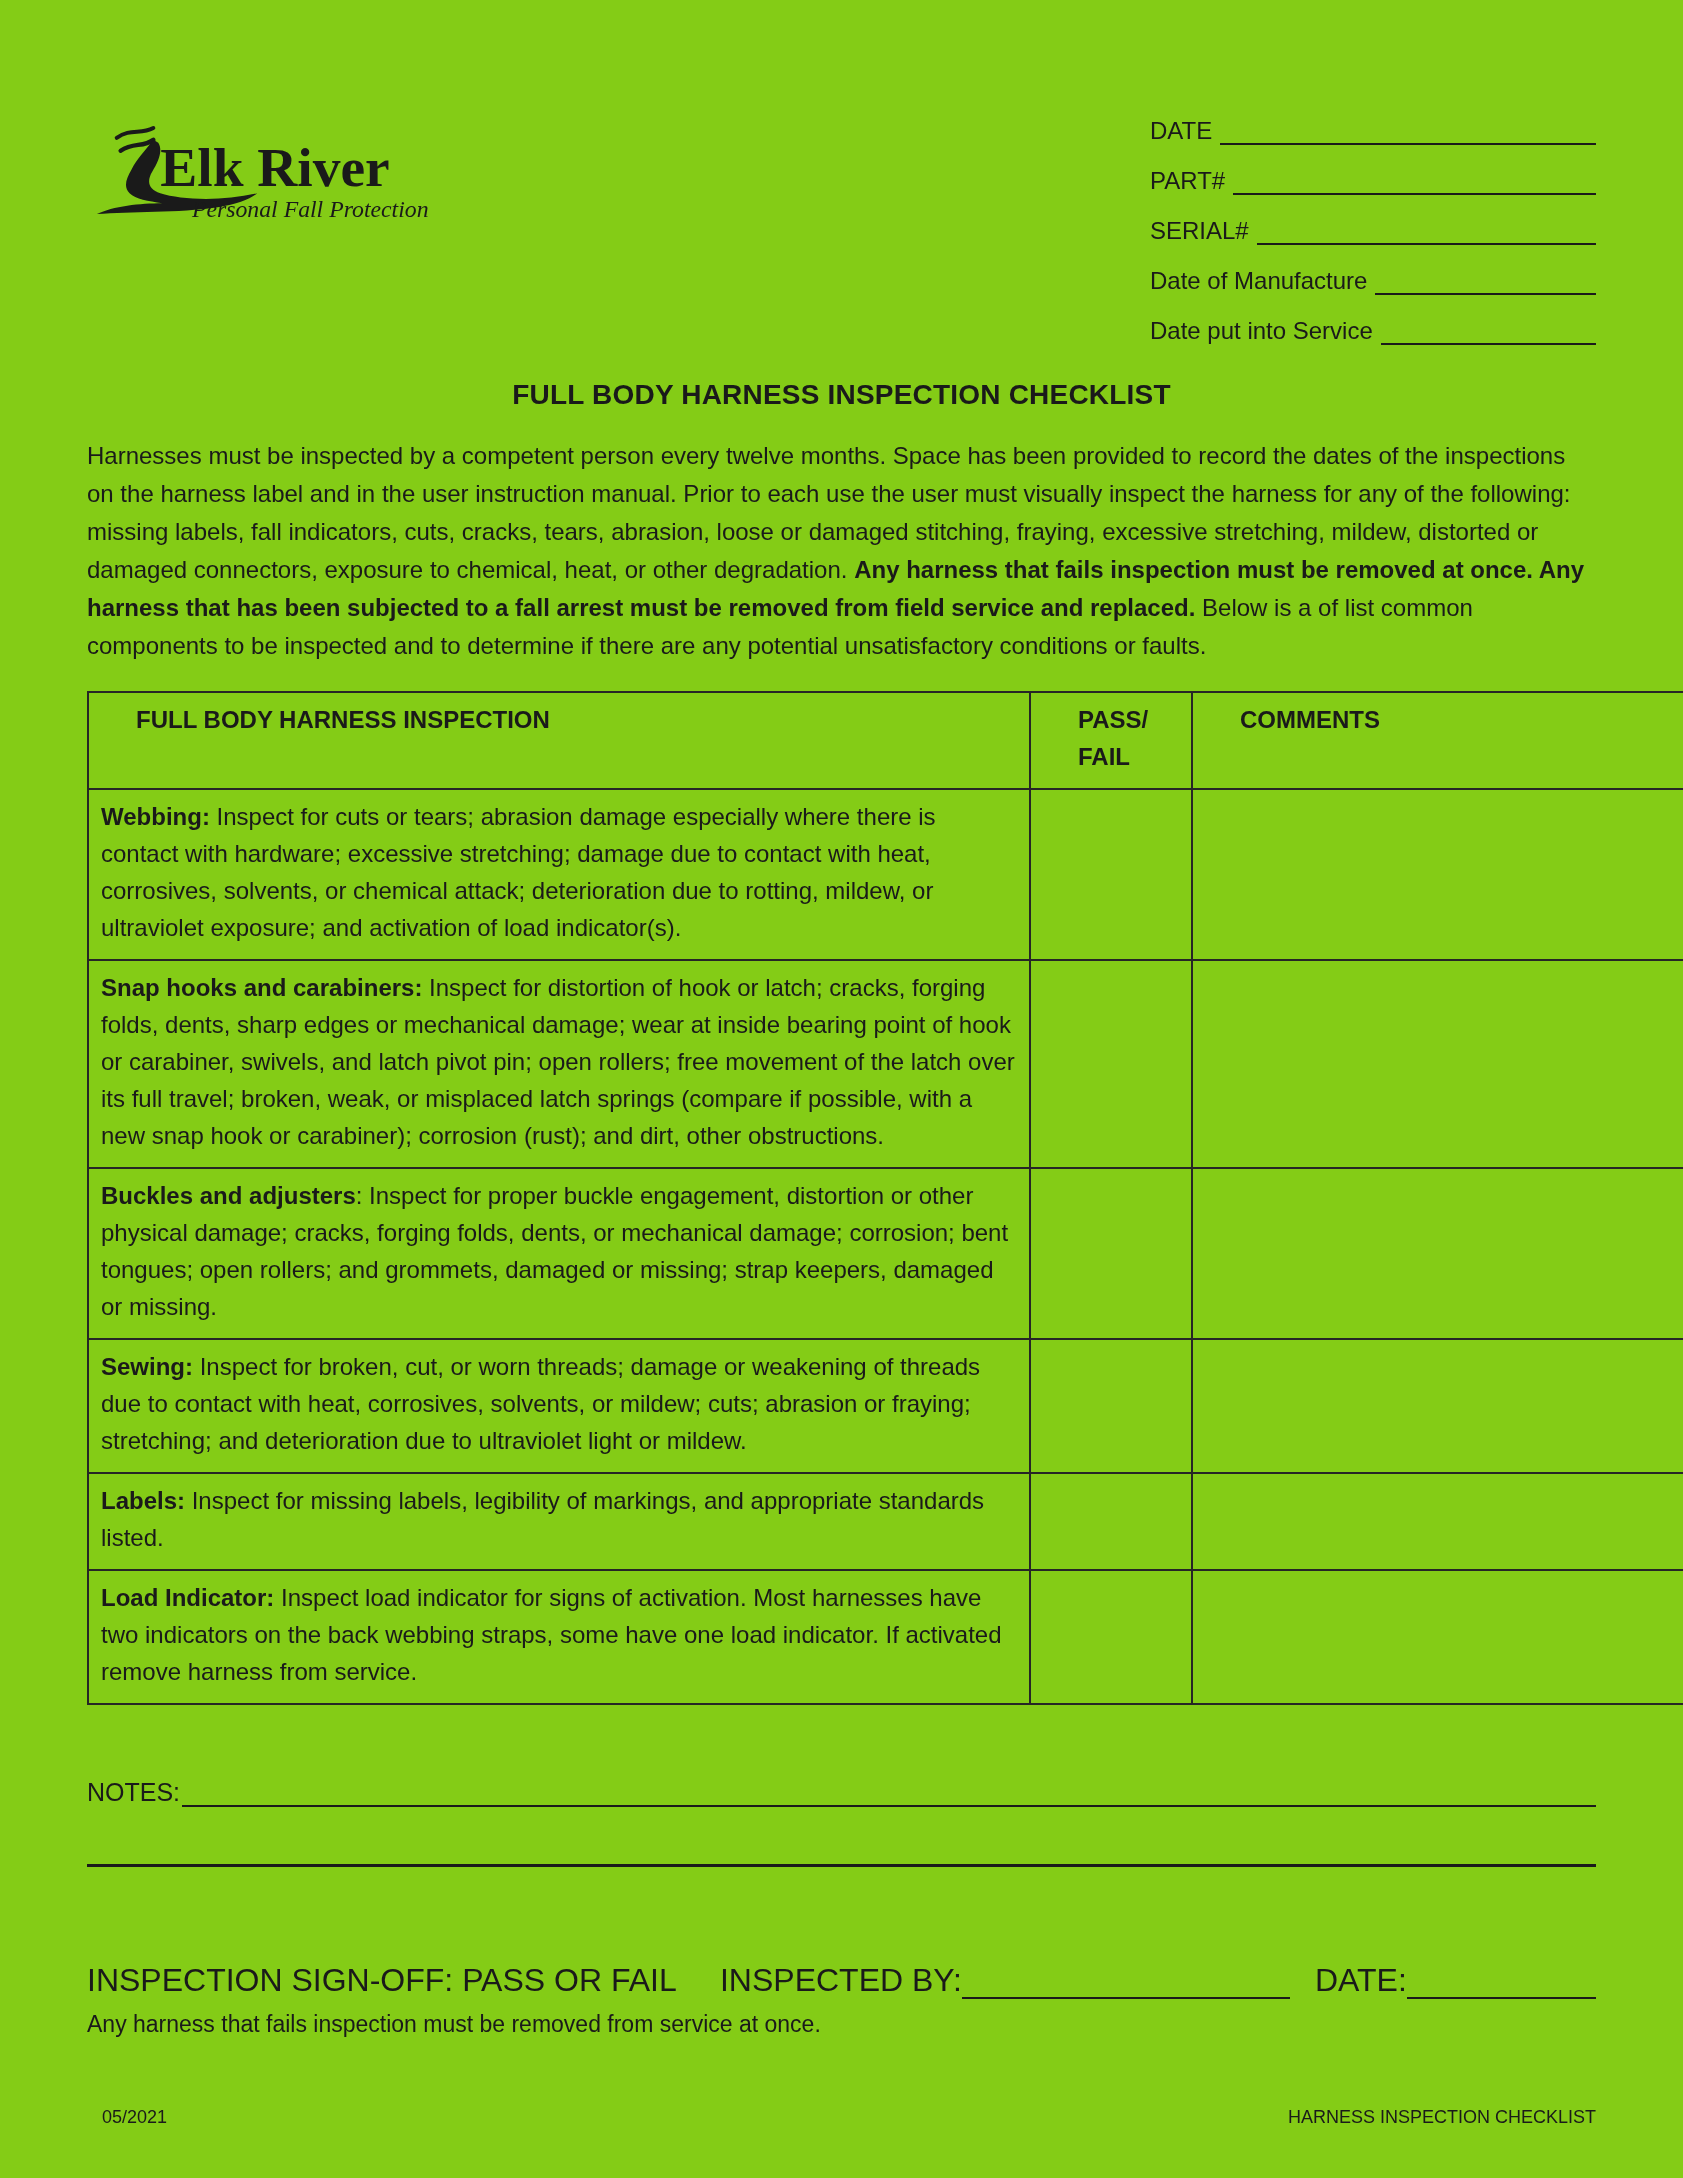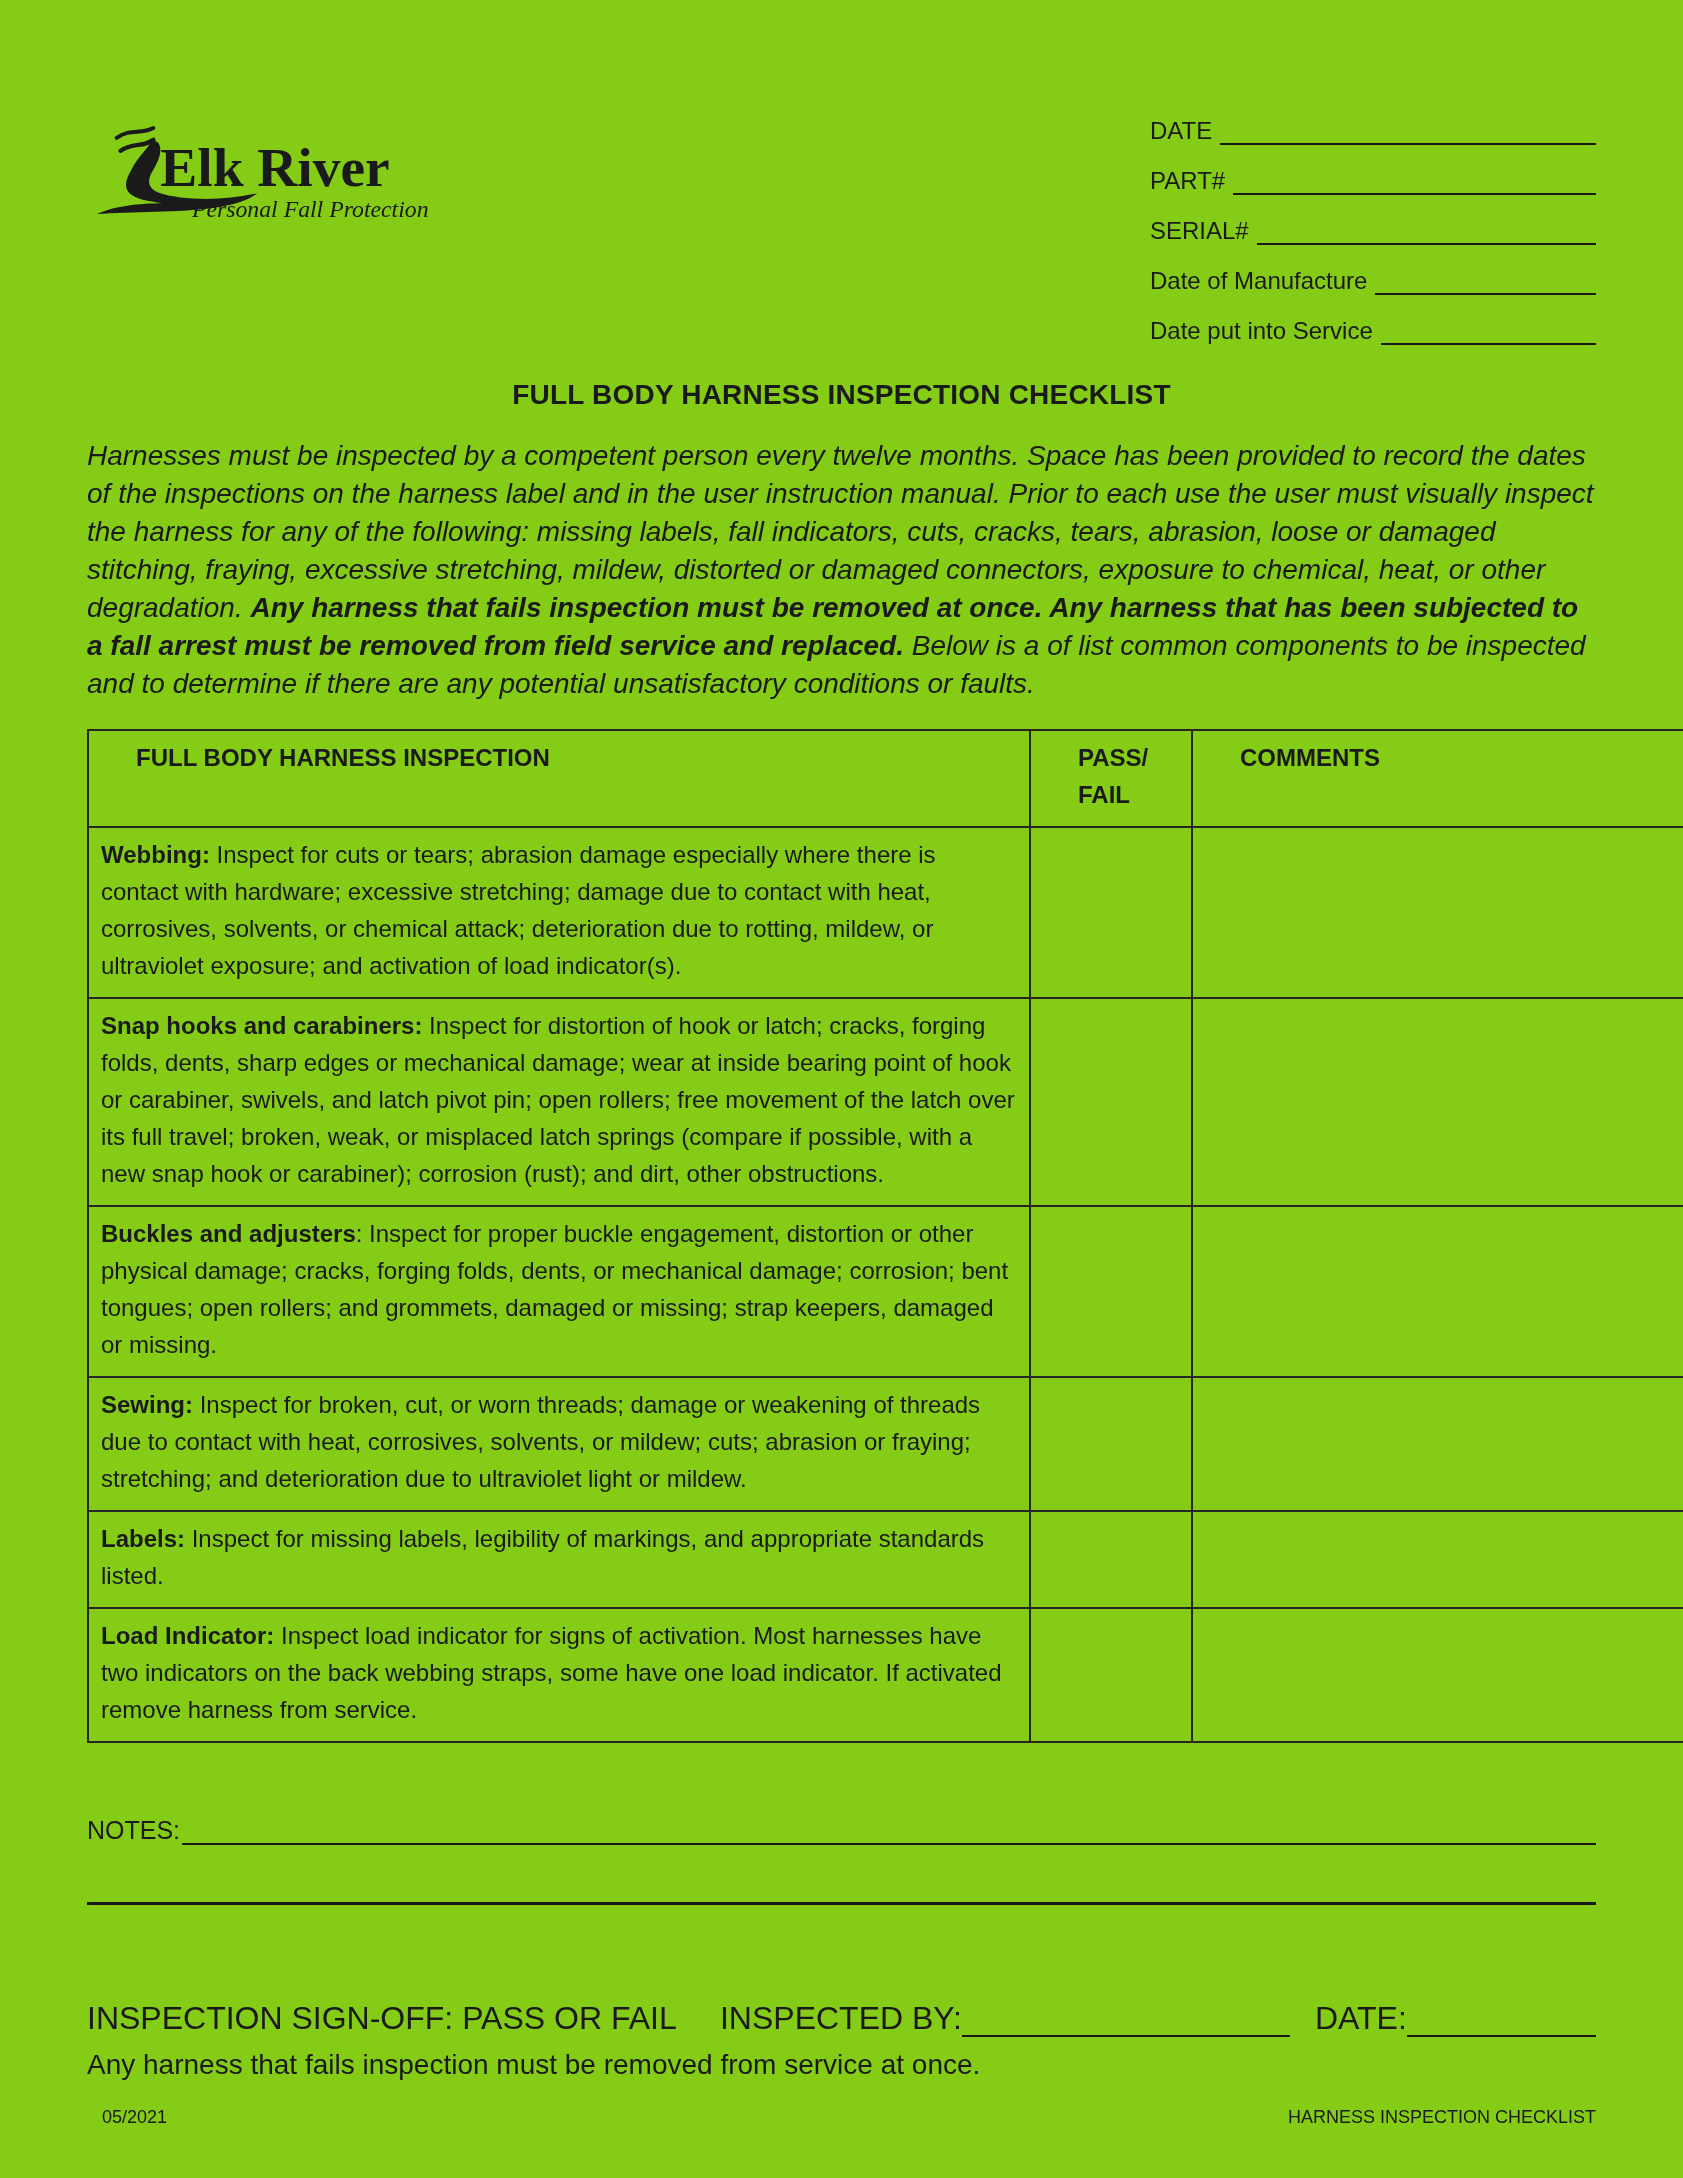--- a/index.html
+++ b/index.html
@@ -17,21 +17,21 @@
   .header { display:flex; justify-content:space-between; align-items:flex-start; padding-top:95px; }
   .logo { margin-top:26px; }
   .logo svg .brand { font-family:"Liberation Serif","DejaVu Serif",serif; font-weight:bold; font-size:56px; fill:#1a1a1a; }
   .logo svg .tagline { font-family:"Liberation Serif","DejaVu Serif",serif; font-style:italic; font-size:24px; fill:#1a1a1a; }
   .fields { width:446px; }
   .field-row { display:flex; align-items:flex-end; height:50px; font-size:24px; }
   .field-label { white-space:nowrap; margin-right:8px; }
   .fill-line { flex:1; border-bottom:2px solid #1a1a1a; height:26px; }
   
   h1.title { text-align:center; font-size:28px; margin:34px 0 8px 0; letter-spacing:0.2px; }
-  .intro { font-size:28px; line-height:38px; margin:26px 0 0 0;font-style:italic; }
+  .intro { font-size:24px; line-height:38px; margin:26px 0 0 0; }
   .intro strong { font-weight:bold; }
   
   table.inspection { border-collapse:collapse; margin-top:26px; width:1463px; table-layout:fixed; }
   table.inspection th, table.inspection td {
     border:2px solid #262626;
     vertical-align:top;
     text-align:left;
     padding:8px 14px 13px 12px;
     font-size:24px;
     line-height:37px;
@@ -46,21 +46,21 @@
   .notes-label { margin-right:2px; }
   .notes-line2 { margin-top:57px; height:0; border-bottom:3px solid #1a1a1a; width:100%; }
   
   .signoff { margin-top:95px; font-size:32px; display:flex; align-items:flex-end; }
   .signoff .label { white-space:nowrap; }
   .inline-line { display:inline-block; border-bottom:2px solid #1a1a1a; height:26px; }
   .w-inspected { width:364px; }
   .w-date { width:210px; }
   .gap-a { width:48px; }
   .gap-b { width:28px; }
-  .signoff-note { margin-top:12px; font-size:28px; }
+  .signoff-note { margin-top:12px; font-size:23px; }
   
   .footer {
     position:absolute; left:102px; right:87px; bottom:50px;
     display:flex; justify-content:space-between;
     font-size:18px;
   }
 </style>
 </head>
 <body>
 

